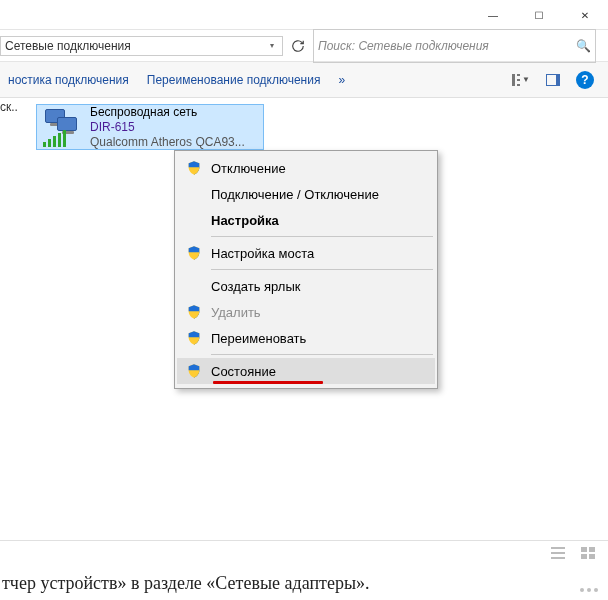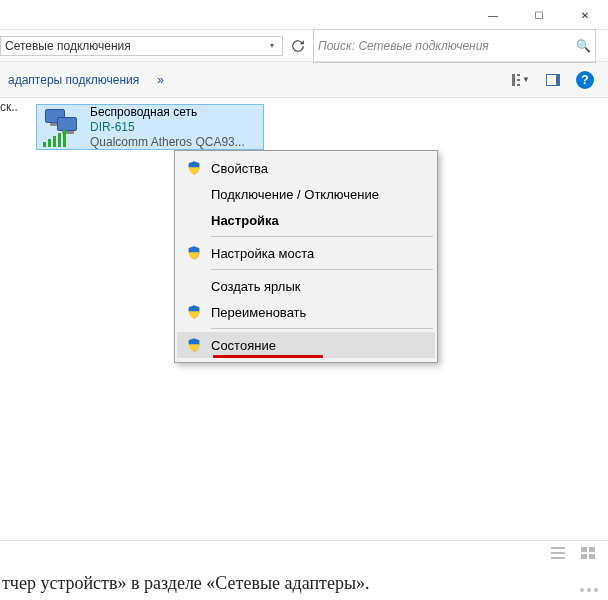--- a/index.html
+++ b/index.html
@@ -138,21 +138,21 @@
     .mon1 { left:2px; top:2px; }
     .mon2 { left:14px; top:10px; }
     .signal-bars {
       position:absolute; left:0; bottom:0;
       display:flex; align-items:flex-end; gap:2px;
     }
     .bar { width:3px; background:#2fa82f; }
     .b1{height:5px} .b2{height:8px} .b3{height:11px} .b4{height:14px} .b5{height:17px}
     .net-text { display:flex; flex-direction:column; line-height:1.25; font-size:12px; overflow:hidden; }
     .net-line1 { color:#000; }
-    .net-line2 { color:#0f766e; }
+    .net-line2 { color:#4c1d95; }
     .net-line3 { color:#555; white-space:nowrap; }
 
     .context-menu {
       position:absolute;
       left: 174px; top: 52px;
       width: 264px;
       background:#f2f2f2;
       border:1px solid #a0a0a0;
       box-shadow: 3px 3px 6px rgba(0,0,0,0.25);
       padding: 4px 2px;
@@ -268,21 +268,22 @@
         <path d="M21 3v5h-5"></path>
       </svg>
   </div>
   <div class="search-box">
     <span class="search-text">Поиск: Сетевые подключения</span>
     <span class="search-icon">🔍</span>
   </div>
 </div>
 
 <div class="toolbar">
-  <span class="toolbar-item">адаптеры подключения</span>
+  <span class="toolbar-item">ностика подключения</span>
+  <span class="toolbar-item">Переименование подключения</span>
   <span class="toolbar-expand">»</span>
   <div class="toolbar-right">
     <div class="tb-icon-btn">
       <span class="layout-icon"></span>
         <span class="chev">▼</span>
     </div>
     <div class="tb-icon-btn">
       <span class="preview-icon"></span>
     </div>
     <div class="help-icon">?</div>
@@ -316,21 +317,21 @@
         <span class="cm-icon-slot">
           <span class="shield">
             <svg viewBox="0 0 24 24">
               <path d="M12 2 L20 5 V11 C20 16 16.5 20.5 12 22 C7.5 20.5 4 16 4 11 V5 Z" fill="#ffcc33"></path>
               <path d="M12 2 L20 5 V11 C20 16 16.5 20.5 12 22 V2 Z" fill="#1e6fd6"></path>
               <path d="M12 2 L4 5 V11 H12 V2 Z" fill="#1e6fd6"></path>
               <path d="M12 11 H20 V11 C20 16 16.5 20.5 12 22 V11 Z" fill="#ffcc33"></path>
             </svg>
           </span>
         </span>
-        <span class="cm-label">Свойства</span>
+        <span class="cm-label">Отключение</span>
       </div>
       <div class="cm-item">
         <span class="cm-icon-slot"></span>
         <span class="cm-label">Подключение / Отключение</span>
       </div>
       <div class="cm-item bold">
         <span class="cm-icon-slot"></span>
         <span class="cm-label">Настройка</span>
       </div>
       <div class="cm-sep"></div>
@@ -344,20 +345,33 @@
               <path d="M12 11 H20 V11 C20 16 16.5 20.5 12 22 V11 Z" fill="#ffcc33"></path>
             </svg>
           </span>
         </span>
         <span class="cm-label">Настройка моста</span>
       </div>
       <div class="cm-sep"></div>
       <div class="cm-item">
         <span class="cm-icon-slot"></span>
         <span class="cm-label">Создать ярлык</span>
+      </div>
+      <div class="cm-item disabled">
+        <span class="cm-icon-slot">
+          <span class="shield">
+            <svg viewBox="0 0 24 24">
+              <path d="M12 2 L20 5 V11 C20 16 16.5 20.5 12 22 C7.5 20.5 4 16 4 11 V5 Z" fill="#ffcc33"></path>
+              <path d="M12 2 L20 5 V11 C20 16 16.5 20.5 12 22 V2 Z" fill="#1e6fd6"></path>
+              <path d="M12 2 L4 5 V11 H12 V2 Z" fill="#1e6fd6"></path>
+              <path d="M12 11 H20 V11 C20 16 16.5 20.5 12 22 V11 Z" fill="#ffcc33"></path>
+            </svg>
+          </span>
+        </span>
+        <span class="cm-label">Удалить</span>
       </div>
       <div class="cm-item">
         <span class="cm-icon-slot">
           <span class="shield">
             <svg viewBox="0 0 24 24">
               <path d="M12 2 L20 5 V11 C20 16 16.5 20.5 12 22 C7.5 20.5 4 16 4 11 V5 Z" fill="#ffcc33"></path>
               <path d="M12 2 L20 5 V11 C20 16 16.5 20.5 12 22 V2 Z" fill="#1e6fd6"></path>
               <path d="M12 2 L4 5 V11 H12 V2 Z" fill="#1e6fd6"></path>
               <path d="M12 11 H20 V11 C20 16 16.5 20.5 12 22 V11 Z" fill="#ffcc33"></path>
             </svg>

